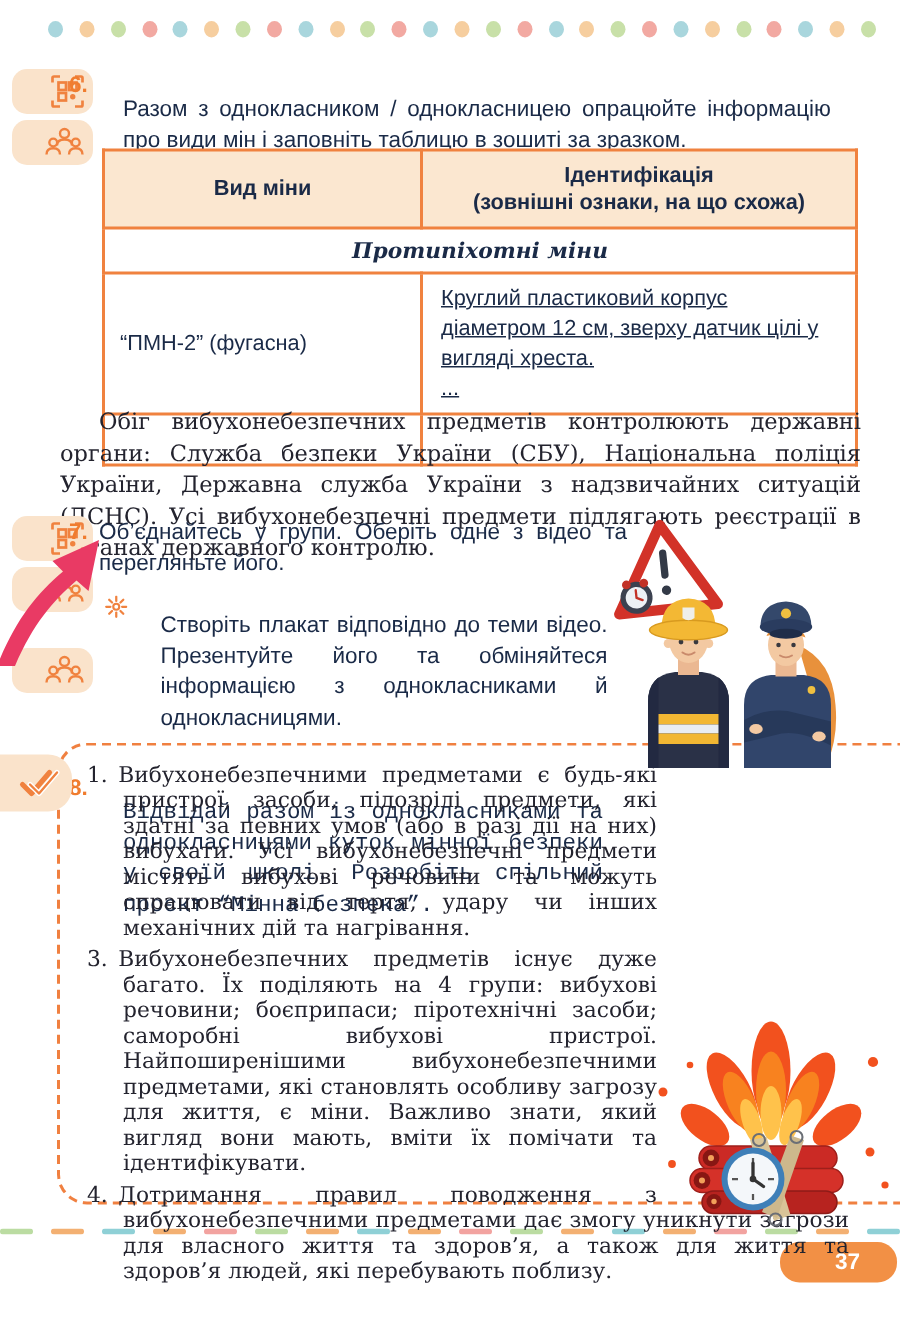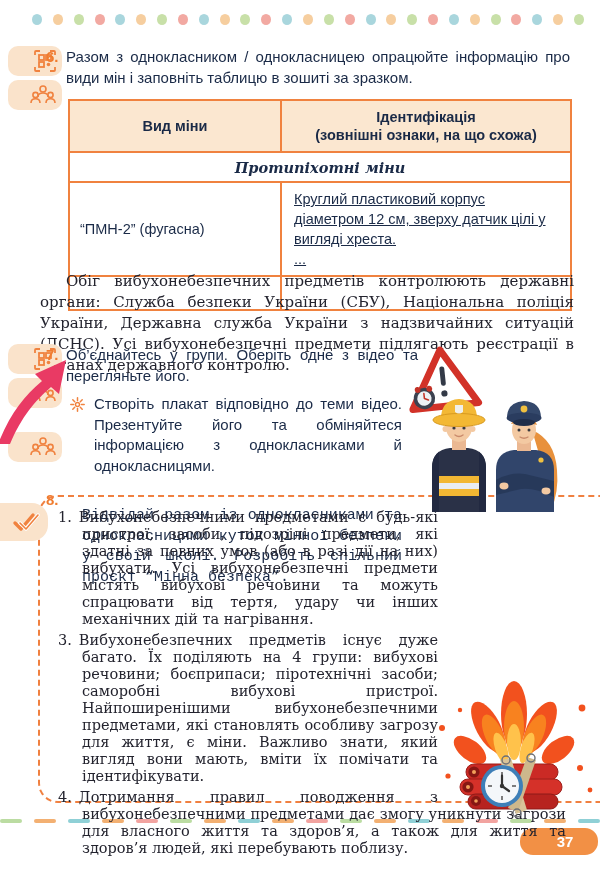--- a/index.html
+++ b/index.html
@@ -126,21 +126,21 @@
         <circle cx="6.5" cy="11" r="2.6"></circle>
           <path d="M2 19 Q2 14.8 6.5 14.8 Q11 14.8 11 19"></path>
         <circle cx="21.5" cy="11" r="2.6"></circle>
           <path d="M17 19 Q17 14.8 21.5 14.8 Q26 14.8 26 19"></path>
       </g>
     </svg>
   </div>
 
   <div class="task task6">
     <span class="t-num">6.</span>
-    <p class="t-text" style="margin:0;">Разом з однокласником / однокласницею опрацюйте інформацію про види мін і заповніть таблицю в зошиті за зразком.</p>
+    <p class="t-text" style="margin:16px;">Разом з однокласником / однокласницею опрацюйте інформацію про види мін і заповніть таблицю в зошиті за зразком.</p>
   </div>
 
   <table class="mine-table">
     <tbody>
         <tr>
       <th class="c1">Вид міни</th>
       <th>
         <div>Ідентифікація</div>
         <div>(зовнішні ознаки, на що схожа)</div>
       </th>
@@ -220,21 +220,21 @@
             <line x1="0.8" y1="7.5" x2="3.6" y2="7.5"></line>
               <line x1="11.4" y1="7.5" x2="14.2" y2="7.5"></line>
             <line x1="2.8" y1="2.8" x2="4.7" y2="4.7"></line>
               <line x1="10.3" y1="10.3" x2="12.2" y2="12.2"></line>
             <line x1="2.8" y1="12.2" x2="4.7" y2="10.3"></line>
               <line x1="10.3" y1="4.7" x2="12.2" y2="2.8"></line>
           </g>
           <circle cx="7.5" cy="7.5" r="2" fill="none" stroke="#F0823F" stroke-width="1.4"></circle>
         </svg>
       </span>
-      <p class="t-text" style="margin:0;width:308px;">Створіть плакат відповідно до теми відео. Презентуйте його та обміняйтеся інформацією з однокласниками й однокласницями.</p>
+      <p class="t-text" style="margin:13px;width:308px;">Створіть плакат відповідно до теми відео. Презентуйте його та обміняйтеся інформацією з однокласниками й однокласницями.</p>
     </div>
     <div class="t-row t8">
       <span class="t-num">8.</span>
       <p class="t-text" style="margin:16px;font-family:Liberation Mono, monospace;">Відвідай разом із однокласниками та однокласницями куток мінної безпеки у своїй школі. Розробіть спільний проєкт “Мінна безпека”.</p>
     </div>
   </div>
 
   <div class="illus7">
     <div class="warn-tri">
       <svg width="82" height="72" viewBox="0 0 84 74">

